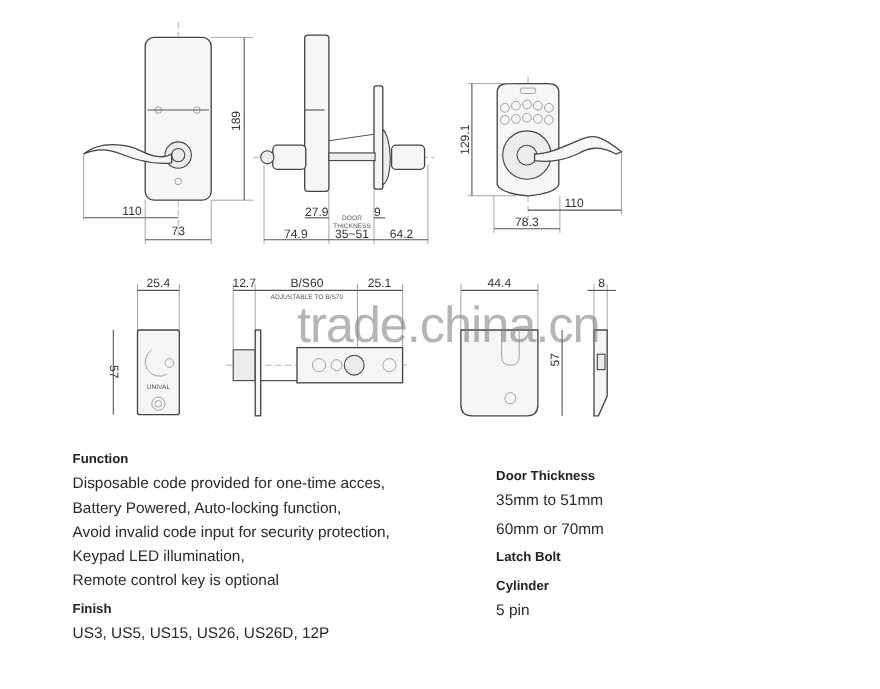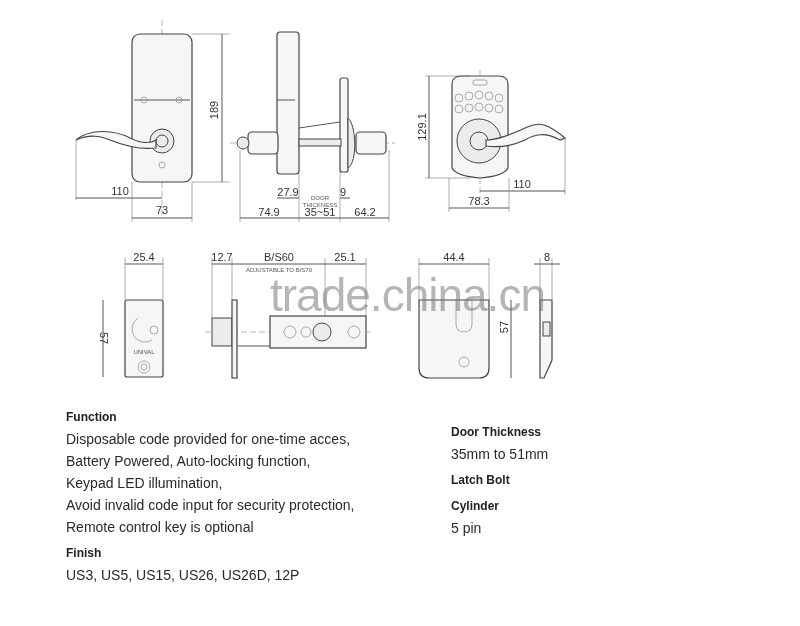--- a/index.html
+++ b/index.html
@@ -174,36 +174,37 @@
     </g>
   </svg>
   <div class="watermark">trade.china.cn</div>
 </div>
 
 <div class="spec left-col">
   <div class="group">
     <h3>Function</h3>
     <div>Disposable code provided for one-time acces,</div>
     <div>Battery Powered, Auto-locking function,</div>
+    <div>Avoid invalid code input for security protection,</div>
     <div>Keypad LED illumination,</div>
-    <div>Avoid invalid code input for security protection,</div>
     <div>Remote control key is optional</div>
   </div>
   <div class="group">
     <h3>Finish</h3>
     <div>US3, US5, US15, US26, US26D, 12P</div>
   </div>
 </div>
 
 <div class="spec right-col">
   <div class="group">
     <h3>Door Thickness</h3>
     <div>35mm to 51mm</div>
   </div>
   <div class="group">
+    <div>60mm or 70mm</div>
   </div>
   <div class="group">
     <h3>Latch Bolt</h3>
   </div>
   <div class="group">
     <h3>Cylinder</h3>
     <div>5 pin</div>
   </div>
 </div>
 

